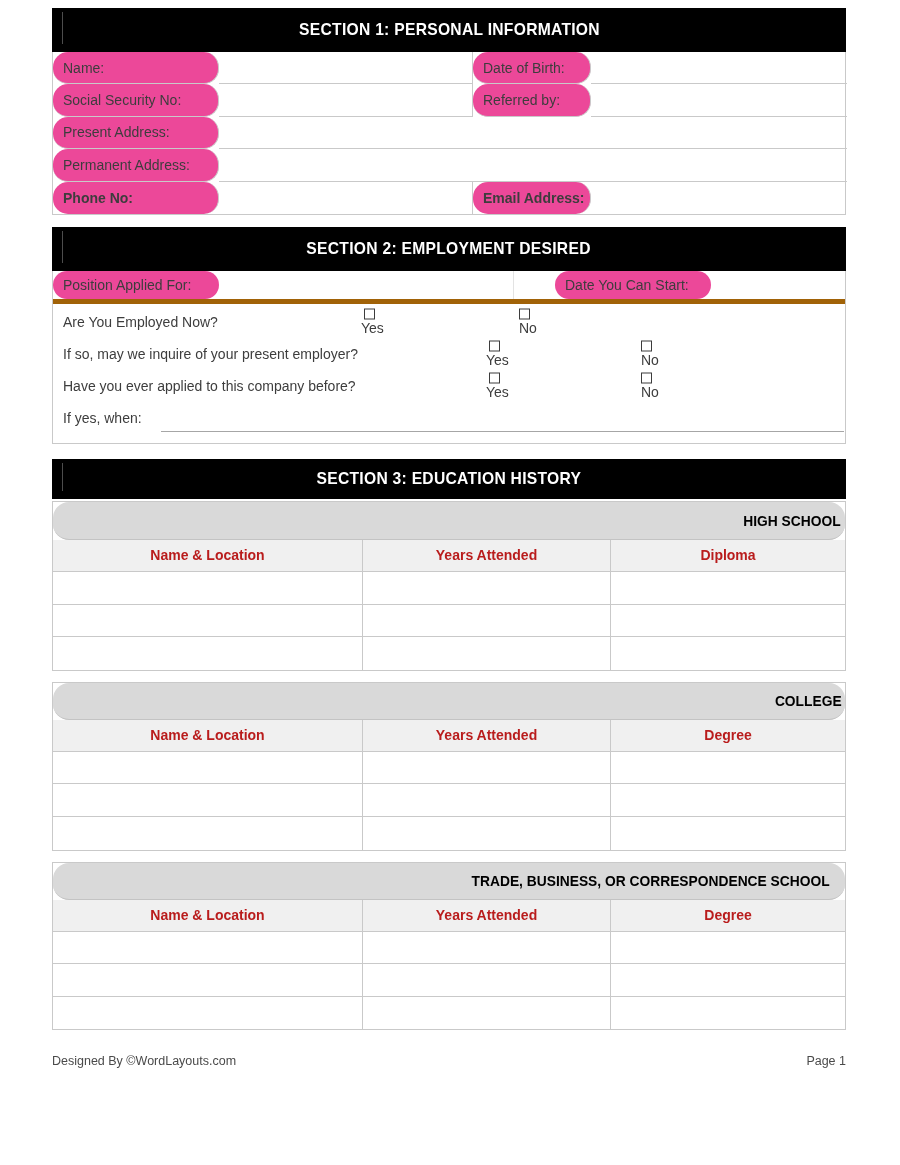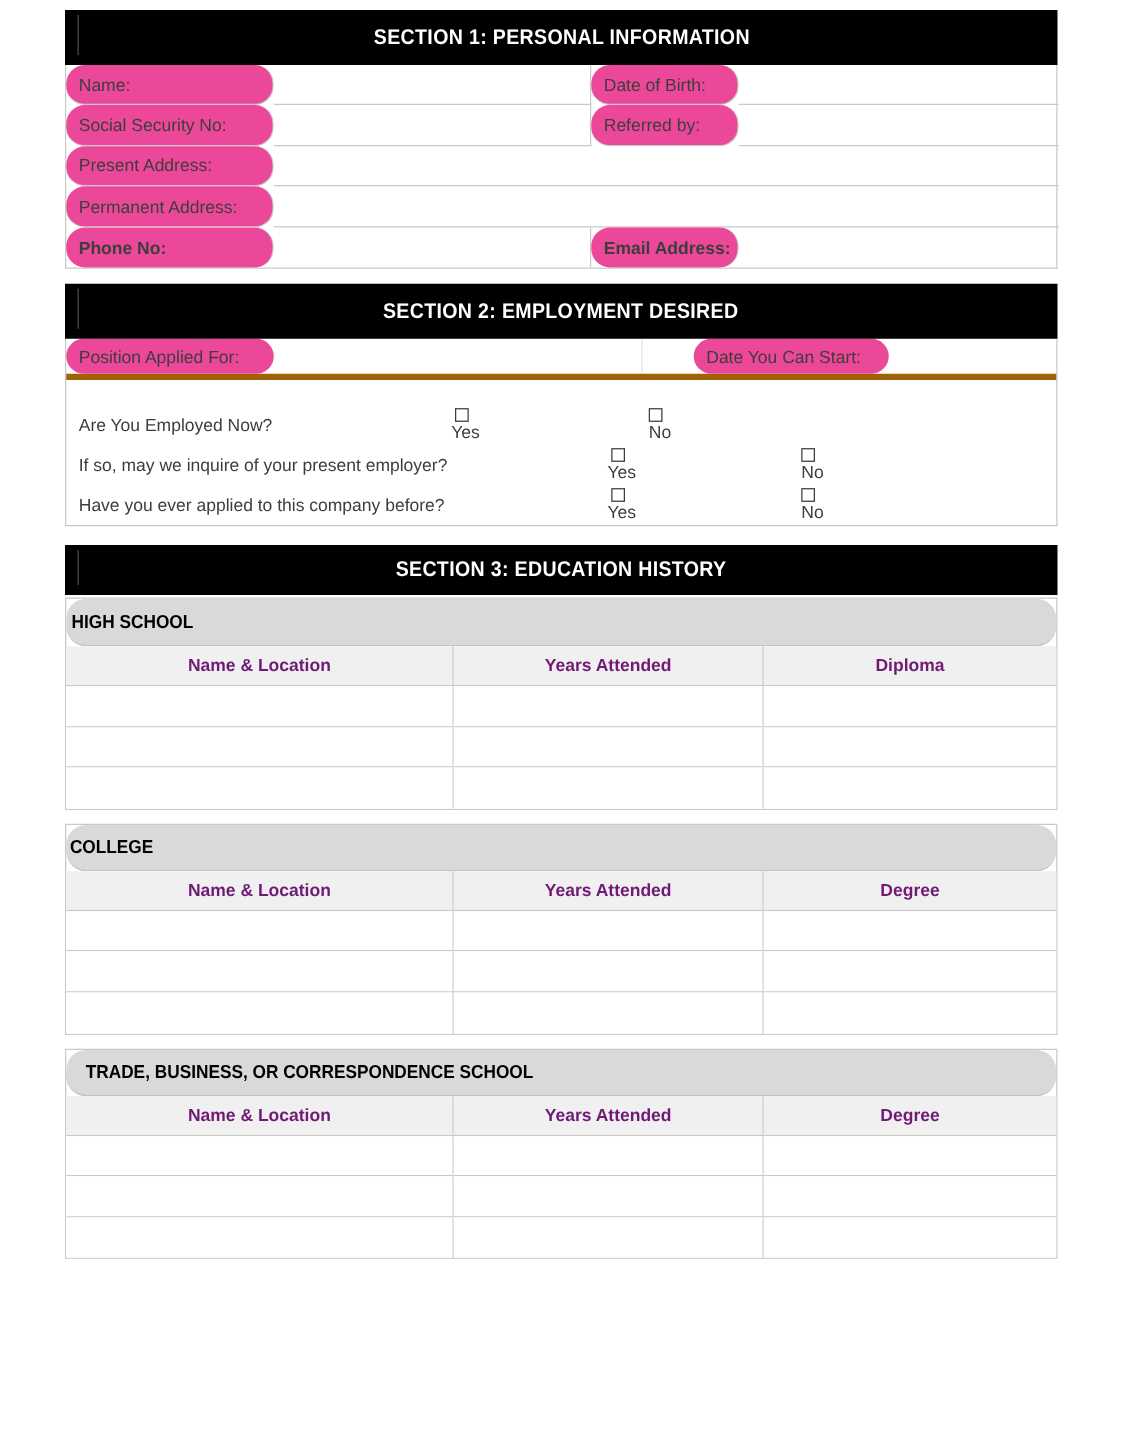--- a/index.html
+++ b/index.html
@@ -44,26 +44,26 @@
   .q1 .yes { left:308px; } .q1 .no { left:466px; }
   .q23 .yes { left:433px; } .q23 .no { left:588px; }
   .ifyes { position:relative; height:41px; }
   .ifyes .q { position:absolute; left:10px; top:8px; font-size:14px; }
   .ifyes .line { position:absolute; left:108px; right:1px; top:29px;
                  border-bottom:1px solid #a6a6a6; }
 
   
   .edu { border:1px solid #c9c9c9; }
   .edu .caption { height:37px; background:#d9d9d9; display:flex; align-items:center;
-                  justify-content:flex-start; border-bottom:1px solid #c3c3c3;border-radius:16px; }
+                  justify-content:flex-end; border-bottom:1px solid #c3c3c3;border-radius:16px; }
   .edu .caption span { display:inline-block; font-weight:bold; color:#000; font-size:15px;
                   transform:scaleX(0.92); white-space:nowrap; }
   .edu .hdr, .edu .r { display:grid; grid-template-columns:310px 248px 234px; }
   .edu .hdr > div { height:32px; background:#f0f0f0; display:flex; align-items:center;
-                  justify-content:center; font-weight:bold; color:#701a75; font-size:14px;
+                  justify-content:center; font-weight:bold; color:#b91c1c; font-size:14px;
                   border-right:1px solid #c9c9c9; border-bottom:1px solid #c9c9c9; }
   .edu .r > div { height:32.6px; background:#fff;
                   border-right:1px solid #c9c9c9; border-bottom:1px solid #c9c9c9; }
   .edu .hdr > div:last-child, .edu .r > div:last-child { border-right:none; }
   .edu .r:last-child > div { border-bottom:none; }
   .edu.hs .caption { height:38px; }
   .mt2 { margin-top:2px; } .mt11 { margin-top:11px; } .mt12 { margin-top:12px; }
   .mt15 { margin-top:15px; }
 
   .footer { margin-top:24px; display:flex; justify-content:space-between;
@@ -105,21 +105,21 @@
     <span>SECTION 2: EMPLOYMENT DESIRED</span>
   </div>
   <div class="s2box">
     <div class="s2row1">
       <div class="lbl">Position Applied For:</div>
       <div class="vcell"></div>
       <div class="lbl">Date You Can Start:</div>
       <div></div>
     </div>
 
-    <div class="qrow q1" style="margin-top:20px;">
+    <div class="qrow q1" style="margin-top:2px;">
       <span class="q">Are You Employed Now?</span>
       <span class="opt yes">
         <span class="cb"></span>
         <span>Yes</span>
       </span>
       <span class="opt no">
         <span class="cb"></span>
         <span>No</span>
       </span>
     </div>
@@ -141,20 +141,24 @@
       <span class="opt yes">
         <span class="cb"></span>
         <span>Yes</span>
       </span>
       <span class="opt no">
         <span class="cb"></span>
         <span>No</span>
       </span>
     </div>
 
+    <div class="ifyes">
+      <span class="q">If yes, when:</span>
+      <span class="line"></span>
+    </div>
   </div>
 
   <div class="section-bar mt15" style="height:40px;">
     <span>SECTION 3: EDUCATION HISTORY</span>
   </div>
 
   <div class="edu hs mt2">
     <div class="caption">
       <span>HIGH SCHOOL</span>
     </div>
@@ -225,14 +229,18 @@
       <div></div>
       <div></div>
     </div>
     <div class="r">
       <div></div>
       <div></div>
       <div></div>
     </div>
   </div>
 
+  <div class="footer">
+    <span>Designed By ©WordLayouts.com</span>
+    <span>Page 1</span>
+  </div>
 
 </div>
 
 </body></html>

